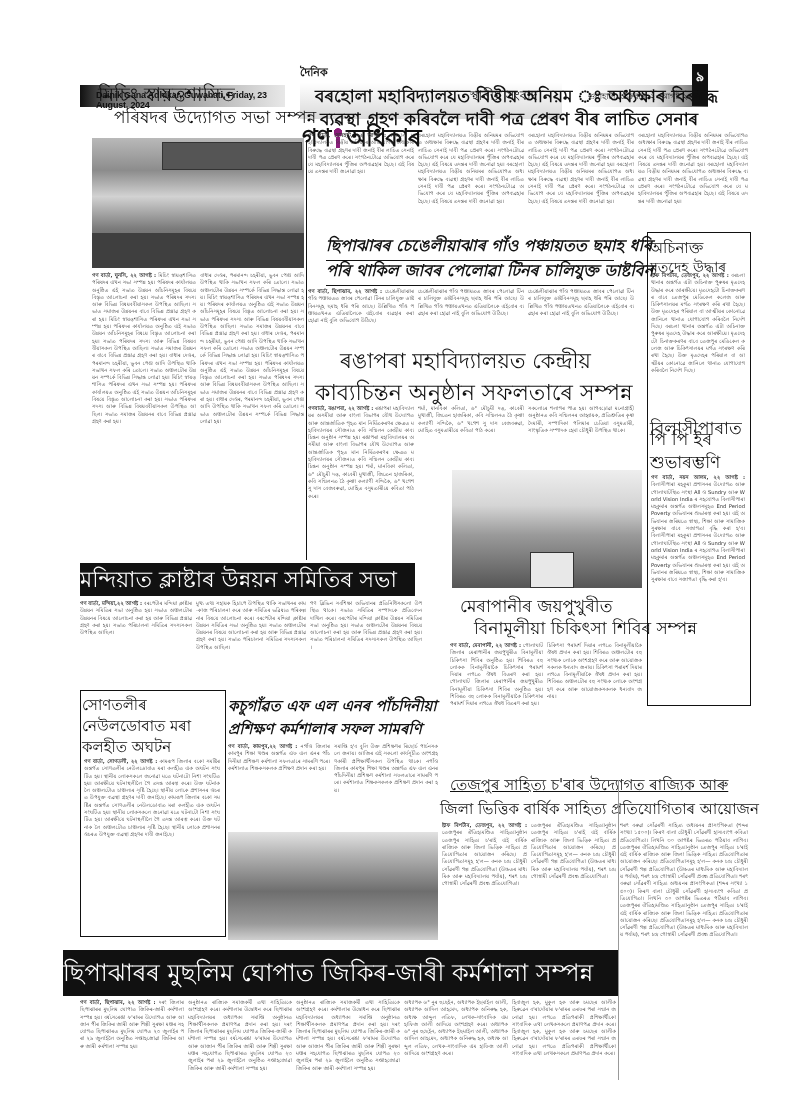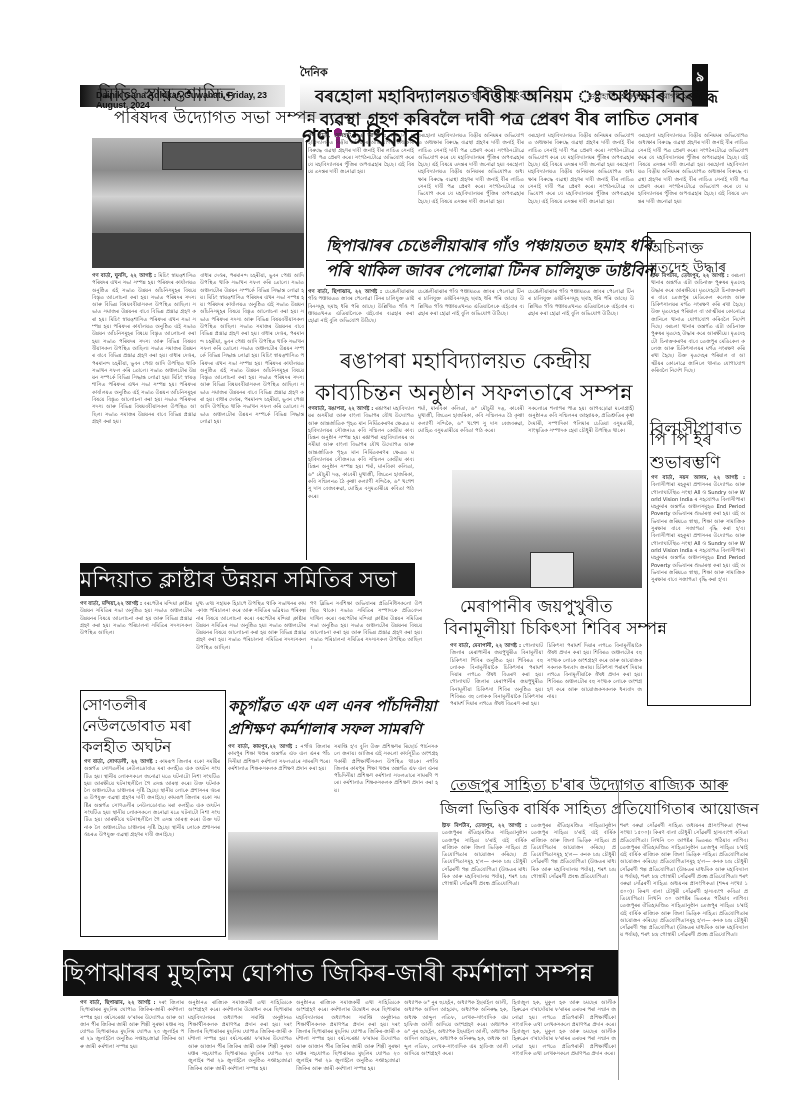--- a/index.html
+++ b/index.html
@@ -87,21 +87,21 @@
 <div class="abs hl" style="left:650px;top:426px;width:98px;font-size:17px;">পি পি ইৰ</div>
 <div class="abs hl" style="left:650px;top:449px;width:98px;font-size:17px;">শুভাৰম্ভণি</div>
 <div class="abs txt" style="left:651px;top:474px;width:94px;height:228px;"><b>গণ বাৰ্তা, নয়ন আলম, ২২ আগষ্ট :</b> <span>বিলাসীপাৰা মহকুমা প্ৰশাসনৰ উদ্যোগত আৰু গোলাঘাটস্থিত সংস্থা All ও Sundry আৰু World Vision India ৰ সহযোগত বিলাসীপাৰা মহকুমাৰ অন্তৰ্গত অঞ্চলসমূহত End Period Poverty অভিযানৰ শুভাৰম্ভ কৰা হয়। এই অভিযানৰ জৰিয়তে স্বাস্থ্য, শিক্ষা আৰু সামাজিক সুৰক্ষাৰ বাবে সজাগতা বৃদ্ধি কৰা হ'ব।</span> <span>বিলাসীপাৰা মহকুমা প্ৰশাসনৰ উদ্যোগত আৰু গোলাঘাটস্থিত সংস্থা All ও Sundry আৰু World Vision India ৰ সহযোগত বিলাসীপাৰা মহকুমাৰ অন্তৰ্গত অঞ্চলসমূহত End Period Poverty অভিযানৰ শুভাৰম্ভ কৰা হয়। এই অভিযানৰ জৰিয়তে স্বাস্থ্য, শিক্ষা আৰু সামাজিক সুৰক্ষাৰ বাবে সজাগতা বৃদ্ধি কৰা হ'ব।</span></div>
 
 <div class="abs dark-banner hl" style="left:80px;top:563px;width:335px;height:33px;font-size:22px;line-height:33px;">মন্দিয়াত ক্লাষ্টাৰ উন্নয়ন সমিতিৰ সভা</div>
 <div class="abs txt" style="left:80px;top:600px;width:112px;height:80px;"><b>গণ বাৰ্তা, মন্দিয়া,২২ আগষ্ট :</b> <span>বৰপেটাৰ মন্দিয়া ক্লাষ্টাৰ উন্নয়ন সমিতিৰ সভা অনুষ্ঠিত হয়। সভাত অঞ্চলটোৰ উন্নয়নৰ বিষয়ে আলোচনা কৰা হয় আৰু বিভিন্ন প্ৰস্তাৱ গ্ৰহণ কৰা হয়। সভাত পৰিচালনা সমিতিৰ সদস্যসকল উপস্থিত আছিল।</span></div>
 <div class="abs txt" style="left:196px;top:600px;width:110px;height:80px;"><span>মুখ্য তথ্য সহায়ক হিচাপে উপস্থিত থাকি সভাখনৰ কাম-কাজ পৰিচালনা কৰে আৰু সমিতিৰ ভৱিষ্যত পৰিকল্পনাৰ বিষয়ে আলোচনা কৰে।</span> <span>বৰপেটাৰ মন্দিয়া ক্লাষ্টাৰ উন্নয়ন সমিতিৰ সভা অনুষ্ঠিত হয়। সভাত অঞ্চলটোৰ উন্নয়নৰ বিষয়ে আলোচনা কৰা হয় আৰু বিভিন্ন প্ৰস্তাৱ গ্ৰহণ কৰা হয়। সভাত পৰিচালনা সমিতিৰ সদস্যসকল উপস্থিত আছিল।</span></div>
 <div class="abs txt" style="left:310px;top:600px;width:112px;height:80px;"><span>গণ ব্লিভিন সৰ্বশিক্ষা অভিযানৰ প্ৰতিনিধিসকলো উপস্থিত থাকে। সভাত সমিতিৰ সম্পাদকে প্ৰতিবেদন দাখিল কৰে।</span> <span>বৰপেটাৰ মন্দিয়া ক্লাষ্টাৰ উন্নয়ন সমিতিৰ সভা অনুষ্ঠিত হয়। সভাত অঞ্চলটোৰ উন্নয়নৰ বিষয়ে আলোচনা কৰা হয় আৰু বিভিন্ন প্ৰস্তাৱ গ্ৰহণ কৰা হয়। সভাত পৰিচালনা সমিতিৰ সদস্যসকল উপস্থিত আছিল।</span></div>
 
 <div class="abs hl" style="left:460px;top:593px;width:180px;font-size:17px;">মেৰাপানীৰ জয়পুখুৰীত</div>
-<div class="abs hl" style="left:444px;top:615px;width:195px;font-size:17px;">বিনামূলীয়া চিকিৎসা শিবিৰ সম্পন্ন</div>
+<div class="abs hl" style="left:474px;top:615px;width:195px;font-size:17px;">বিনামূলীয়া চিকিৎসা শিবিৰ সম্পন্ন</div>
 <div class="abs txt" style="left:450px;top:642px;width:93px;height:120px;"><b>গণ বাৰ্তা, মেৰাপানী, ২২ আগষ্ট :</b> <span>গোলাঘাট জিলাৰ মেৰাপানীৰ জয়পুখুৰীত বিনামূলীয়া চিকিৎসা শিবিৰ অনুষ্ঠিত হয়। শিবিৰত বহু লোকক বিনামূলীয়াকৈ চিকিৎসাৰ পৰামৰ্শ দিয়াৰ লগতে ঔষধ বিতৰণ কৰা হয়।</span> <span>গোলাঘাট জিলাৰ মেৰাপানীৰ জয়পুখুৰীত বিনামূলীয়া চিকিৎসা শিবিৰ অনুষ্ঠিত হয়। শিবিৰত বহু লোকক বিনামূলীয়াকৈ চিকিৎসাৰ পৰামৰ্শ দিয়াৰ লগতে ঔষধ বিতৰণ কৰা হয়।</span></div>
 <div class="abs txt" style="left:547px;top:642px;width:95px;height:120px;"><span>চিকিৎসা পৰামৰ্শ দিয়াৰ লগতে বিনামূলীয়াকৈ ঔষধ প্ৰদান কৰা হয়। শিবিৰত অঞ্চলটোৰ বহু সংখ্যক লোকে অংশগ্ৰহণ কৰে আৰু আয়োজকসকলক ধন্যবাদ জনায়।</span> <span>চিকিৎসা পৰামৰ্শ দিয়াৰ লগতে বিনামূলীয়াকৈ ঔষধ প্ৰদান কৰা হয়। শিবিৰত অঞ্চলটোৰ বহু সংখ্যক লোকে অংশগ্ৰহণ কৰে আৰু আয়োজকসকলক ধন্যবাদ জনায়।</span></div>
 
 <div class="abs box" style="left:80px;top:690px;width:144px;height:245px;"></div>
 <div class="abs hl" style="left:82px;top:693px;width:140px;font-size:15px;">সোণতলীৰ</div>
 <div class="abs hl" style="left:82px;top:714px;width:140px;font-size:15px;">নেউলডোবাত মৰা</div>
 <div class="abs hl" style="left:82px;top:735px;width:140px;font-size:15px;">কলহীত অঘটন</div>
 <div class="abs txt" style="left:84px;top:758px;width:136px;height:174px;"><b>গণ বাৰ্তা, সোণতলী, ২২ আগষ্ট :</b> <span>কামৰূপ জিলাৰ বকো সমষ্টিৰ অন্তৰ্গত সোণতলীৰ নেউলডোবাত মৰা কলহীত এক অঘটন সংঘটিত হয়। স্থানীয় লোকসকলে জনোৱা মতে ঘটনাটো নিশা সংঘটিত হয়। আৰক্ষীয়ে ঘটনাস্থলীলৈ গৈ তদন্ত আৰম্ভ কৰে। উক্ত ঘটনাক লৈ অঞ্চলটোত চাঞ্চল্যৰ সৃষ্টি হৈছে। স্থানীয় লোকে প্ৰশাসনৰ ওচৰত উপযুক্ত ব্যৱস্থা গ্ৰহণৰ দাবী জনাইছে।</span> <span>কামৰূপ জিলাৰ বকো সমষ্টিৰ অন্তৰ্গত সোণতলীৰ নেউলডোবাত মৰা কলহীত এক অঘটন সংঘটিত হয়। স্থানীয় লোকসকলে জনোৱা মতে ঘটনাটো নিশা সংঘটিত হয়। আৰক্ষীয়ে ঘটনাস্থলীলৈ গৈ তদন্ত আৰম্ভ কৰে। উক্ত ঘটনাক লৈ অঞ্চলটোত চাঞ্চল্যৰ সৃষ্টি হৈছে। স্থানীয় লোকে প্ৰশাসনৰ ওচৰত উপযুক্ত ব্যৱস্থা গ্ৰহণৰ দাবী জনাইছে।</span></div>
 
 <div class="abs hl hl-bold" style="left:228px;top:694px;width:210px;font-size:15px;font-style:italic;">কচুগাঁৱত এফ এল এনৰ পাঁচদিনীয়া</div>

